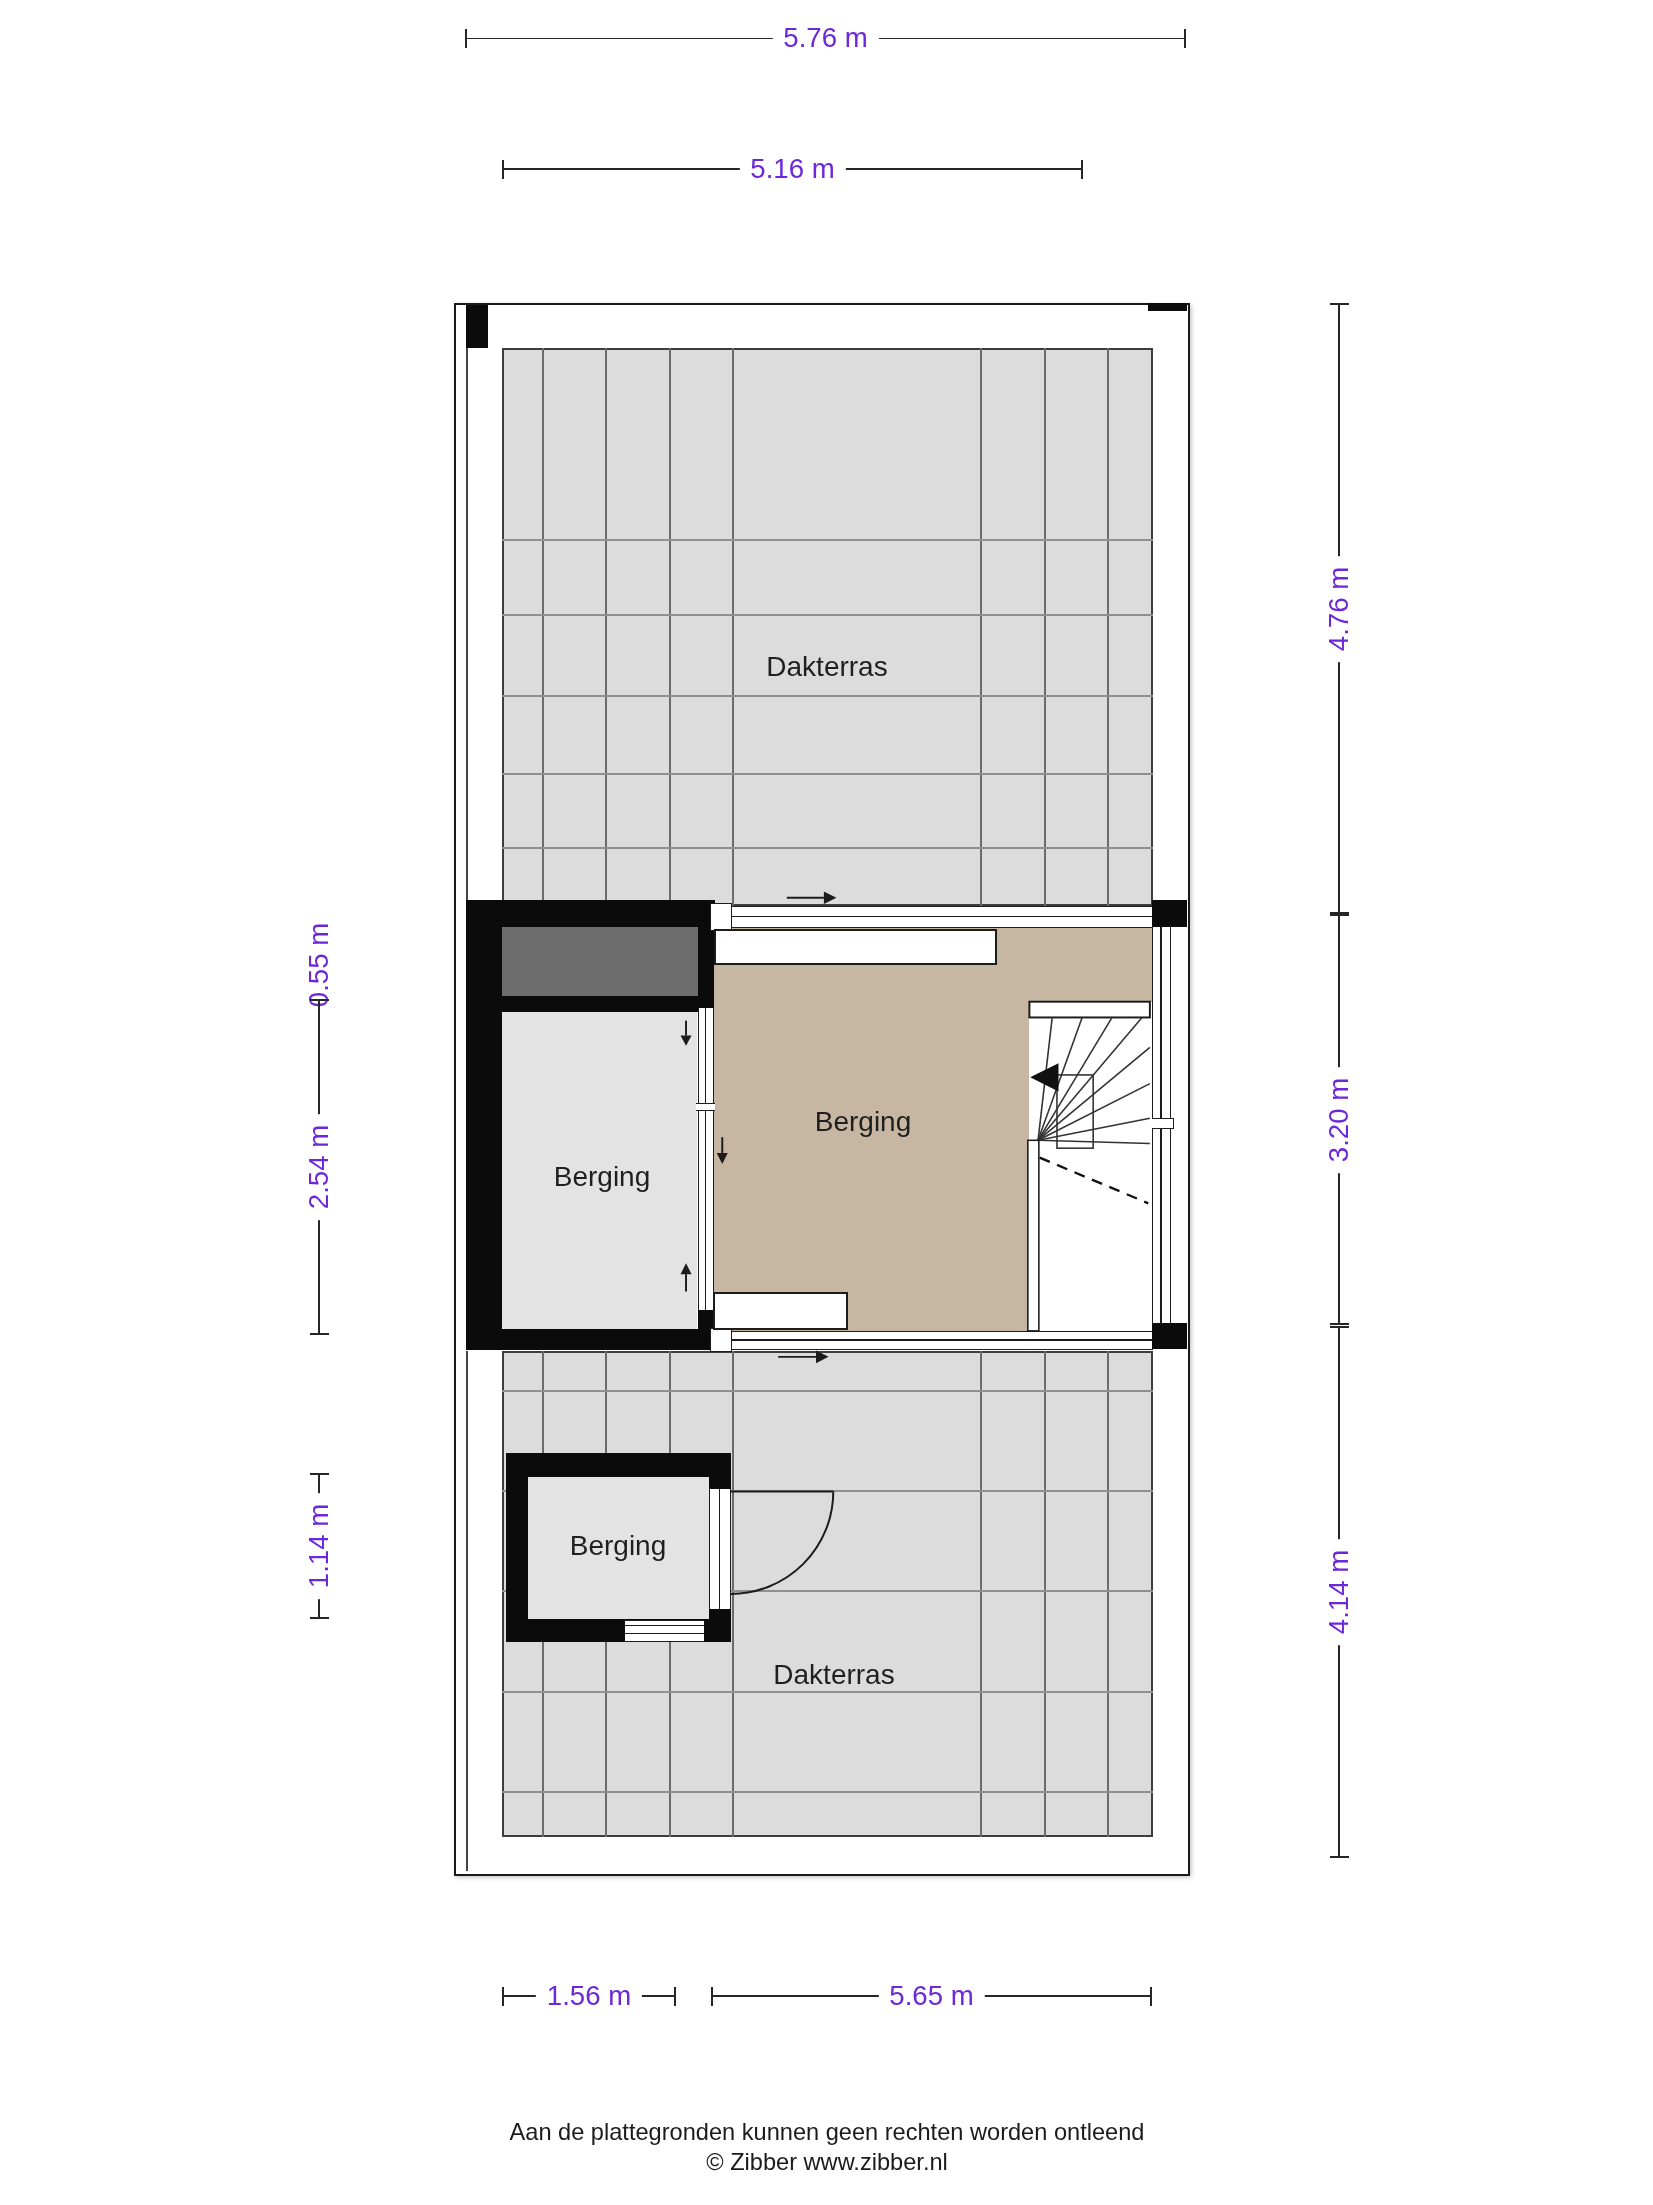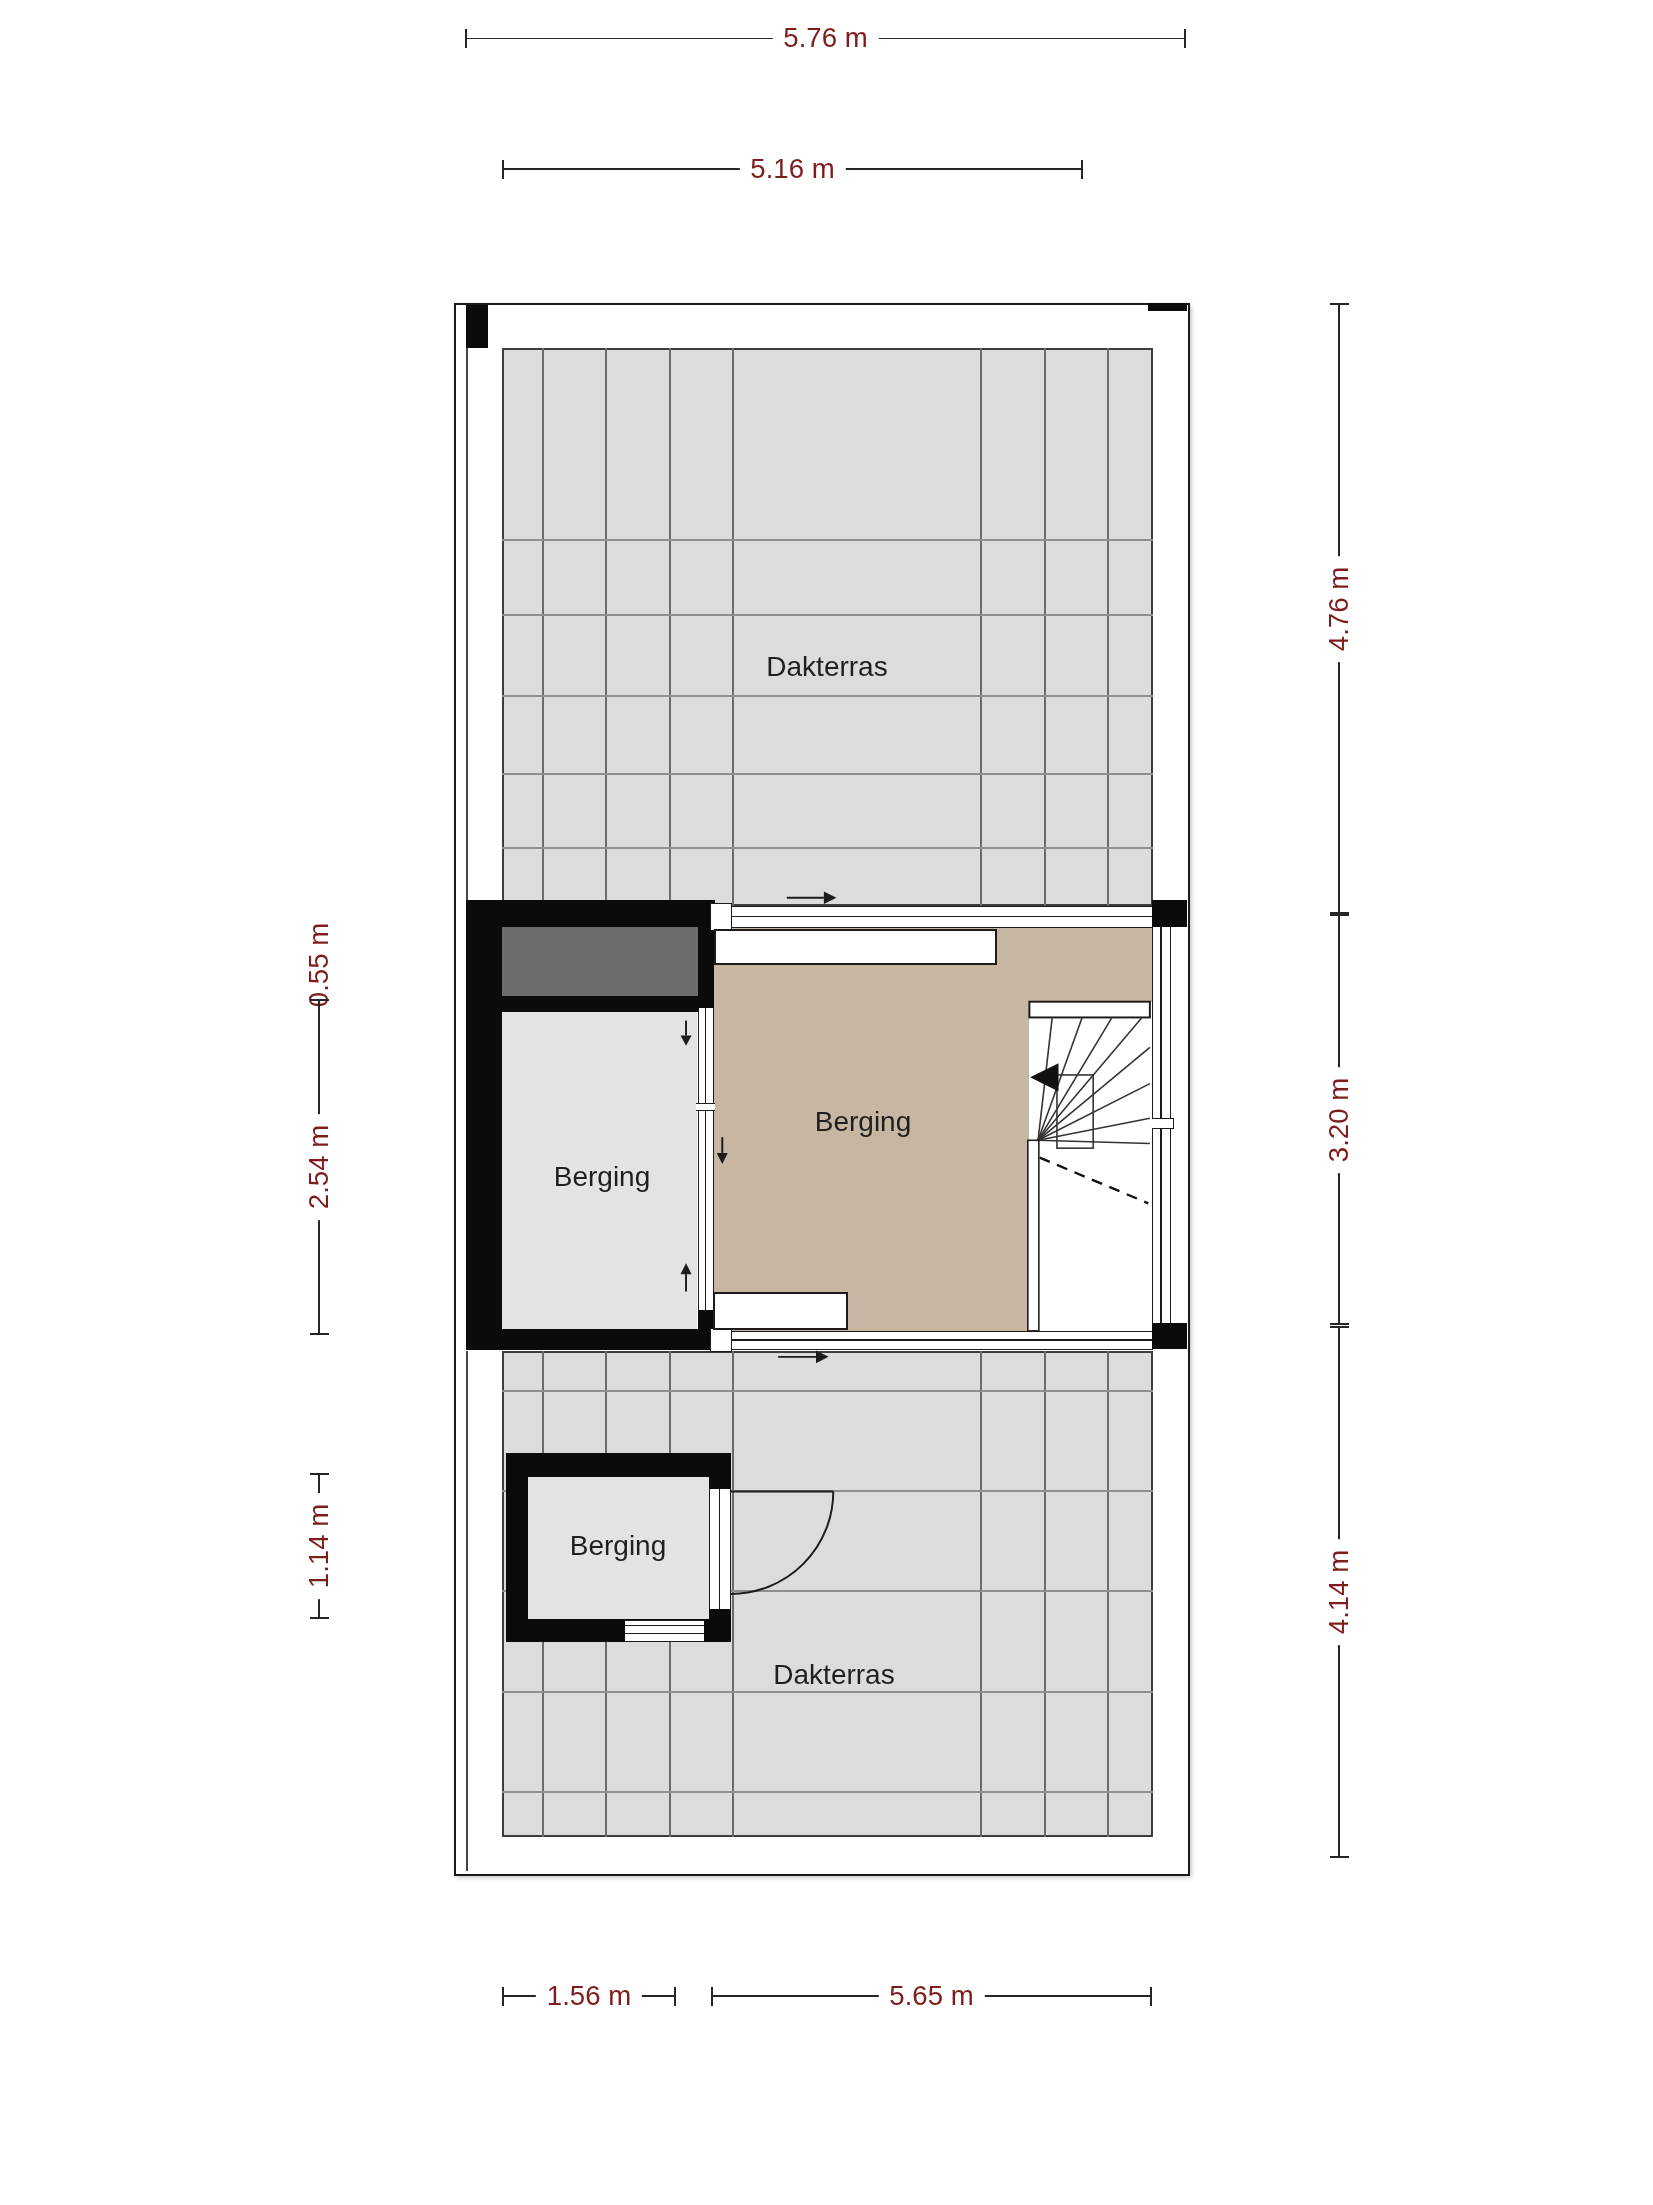--- a/index.html
+++ b/index.html
@@ -23,21 +23,21 @@
   .glaze-h{background:#fff;border-top:1.6px solid #1c1c1c;border-bottom:1.6px solid #1c1c1c;box-sizing:border-box;}
   .glaze-h .pane{position:absolute;left:0;right:0;height:1.6px;background:#1c1c1c;}
   .glaze-v{background:#fff;border-left:1.6px solid #1c1c1c;border-right:1.6px solid #1c1c1c;box-sizing:border-box;}
   .glaze-v .pane{position:absolute;top:0;bottom:0;width:1.6px;background:#1c1c1c;}
   .jamb{background:#fff;border:1.6px solid #1c1c1c;box-sizing:border-box;}
 
   
   .room-label{color:#1f1f1f;font-size:28px;white-space:nowrap;transform:translate(-50%,-50%);}
 
   
-  .dim{color:#7f1d1d;}
+  .dim{color:#6d28d9;}
   .dim-h{height:28px;}
   .dim-h .dline{position:absolute;left:0;right:0;top:13.4px;height:1.6px;background:#262626;}
   .dim-h .tick{position:absolute;top:4.7px;width:1.6px;height:19px;background:#262626;}
   .dim-h .tick.t2{right:0;}
   .dim-v{width:28px;}
   .dim-v .dline{position:absolute;top:0;bottom:0;left:13.4px;width:1.6px;background:#262626;}
   .dim-v .tick{position:absolute;left:4.7px;height:1.6px;width:19px;background:#262626;}
   .dim-v .tick.t2{bottom:0;}
   .dlabel{position:absolute;left:50%;top:50%;transform:translate(-50%,-50%);background:#fff;padding:1.6px 11px;font-size:27.6px;white-space:nowrap;}
   .dim-v .dlabel{transform:translate(-50%,-50%) rotate(-90deg);}
@@ -247,15 +247,19 @@
       <div class="tick t2"></div>
     <span class="dlabel">1.56 m</span>
   </div>
   <div class="abs dim dim-h" style="left:711px;top:1982px;width:441px;">
     <div class="dline"></div>
       <div class="tick t1"></div>
       <div class="tick t2"></div>
     <span class="dlabel">5.65 m</span>
   </div>
 
+  <div id="footer">
+    <div>Aan de plattegronden kunnen geen rechten worden ontleend</div>
+    <div>© Zibber www.zibber.nl</div>
+  </div>
 
 </div>
 
 
 </body></html>

